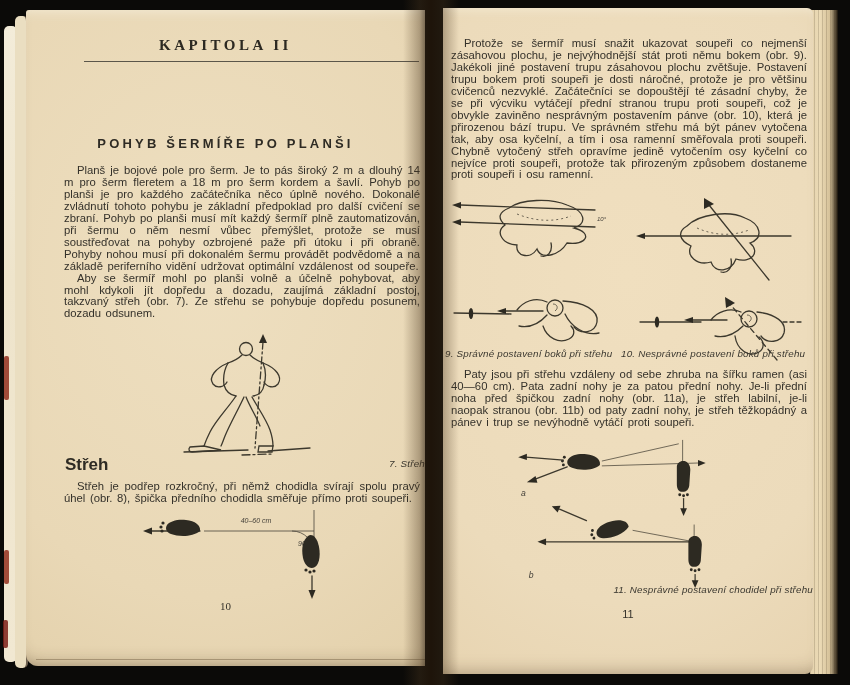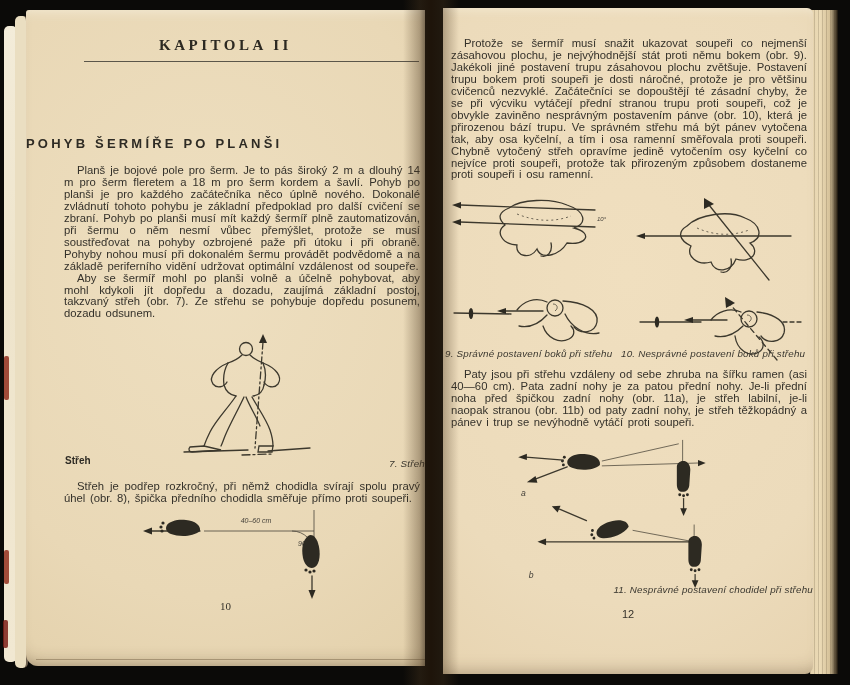--- a/index.html
+++ b/index.html
@@ -32,30 +32,30 @@
          background:radial-gradient(120% 90% at 50% 40%,#f0dfbf 0%,#ecdbbb 55%,#e6d2ae 85%,#decaa3 100%);
          box-shadow:inset 0 8px 12px -8px rgba(255,255,250,.5), inset 0 -14px 18px -14px rgba(60,40,20,.4);}
   .gutter{position:absolute;left:403px;top:0;width:56px;height:685px;pointer-events:none;z-index:5;
          background:linear-gradient(90deg,rgba(58,40,20,0) 0%,rgba(74,54,30,.38) 30%,rgba(34,22,10,.82) 50%,rgba(74,54,30,.35) 72%,rgba(58,40,20,0) 100%);}
 
   
   .chapter{position:absolute;left:0;right:0;top:27px;text-align:center;
            font-family:"Liberation Serif",serif;font-weight:bold;font-size:15px;
            letter-spacing:3.5px;color:#2c2922;}
   .rule{position:absolute;left:58px;right:6px;top:51px;border-top:1.2px solid #5b564a;}
-  .ptitle{position:absolute;left:0;right:0;top:126px;font-weight:bold;
+  .ptitle{position:absolute;left:0;right:0;top:126px;text-align:center;font-weight:bold;
           font-size:13px;letter-spacing:3.2px;color:#2e2b24;}
   .textblock{position:absolute;font-size:11.3px;line-height:11.95px;word-spacing:1.4px;
              text-align:justify;color:#34312a;}
   .textblock p{margin:0;text-indent:13px;}
   .tbL{left:38px;width:356px;top:155px;}
   .tbL3{left:38px;width:356px;top:471px;}
   .tbR1{left:8px;width:356px;top:30px;}
   .tbR2{left:8px;width:356px;top:361px;}
-  .subhead{position:absolute;left:39px;top:445px;font-weight:bold;font-size:10px;color:#2e2b24;}
+  .subhead{position:absolute;left:39px;top:445px;font-weight:bold;font-size:17px;color:#2e2b24;}
   .cap{font-style:italic;font-size:9.8px;color:#3a372f;letter-spacing:.2px;}
   .cap7{position:absolute;left:60px;right:0;top:448px;text-align:right;}
   .cap8{position:absolute;left:70px;right:0;top:566px;text-align:center;}
   .capRow{position:absolute;left:0;top:340px;width:364px;display:flex;}
   .cap9{width:178px;padding-left:2px;}
   .cap10{width:186px;}
   .cap11{position:absolute;left:0;right:0;top:576px;text-align:right;}
   .pnum{position:absolute;left:0;right:0;text-align:center;font-size:11px;color:#35322b;}
   .pnL{top:590px;font-family:Liberation Serif, serif;}
   .pnR{top:600px;}
@@ -252,17 +252,17 @@
       <path class="ink" d="M188,108 C188,104 192,101 196,102 C200,103 202,107 202,111 L201,126 C201,131 198,134 194,134 C190,134 188,131 188,126 Z"></path>
       <circle class="ink" cx="191" cy="137" r="1.5"></circle>
         <circle class="ink" cx="195" cy="138" r="1.5"></circle>
         <circle class="ink" cx="199" cy="137" r="1.5"></circle>
       <line class="ln" x1="195" y1="142" x2="195" y2="149"></line>
         <polygon class="ink" points="195,156 191.5,148 198.5,148"></polygon>
       <text class="lbl" x="22" y="146" font-size="9" font-style="italic">b</text>
     </svg>
 
     <div class="cap cap11">11. Nesprávné postavení chodidel při střehu</div>
-    <div class="pnum pnR">12</div>
+    <div class="pnum pnR">11</div>
   </div>
 
   <div class="gutter"></div>
 </div>
 
 </body></html>

